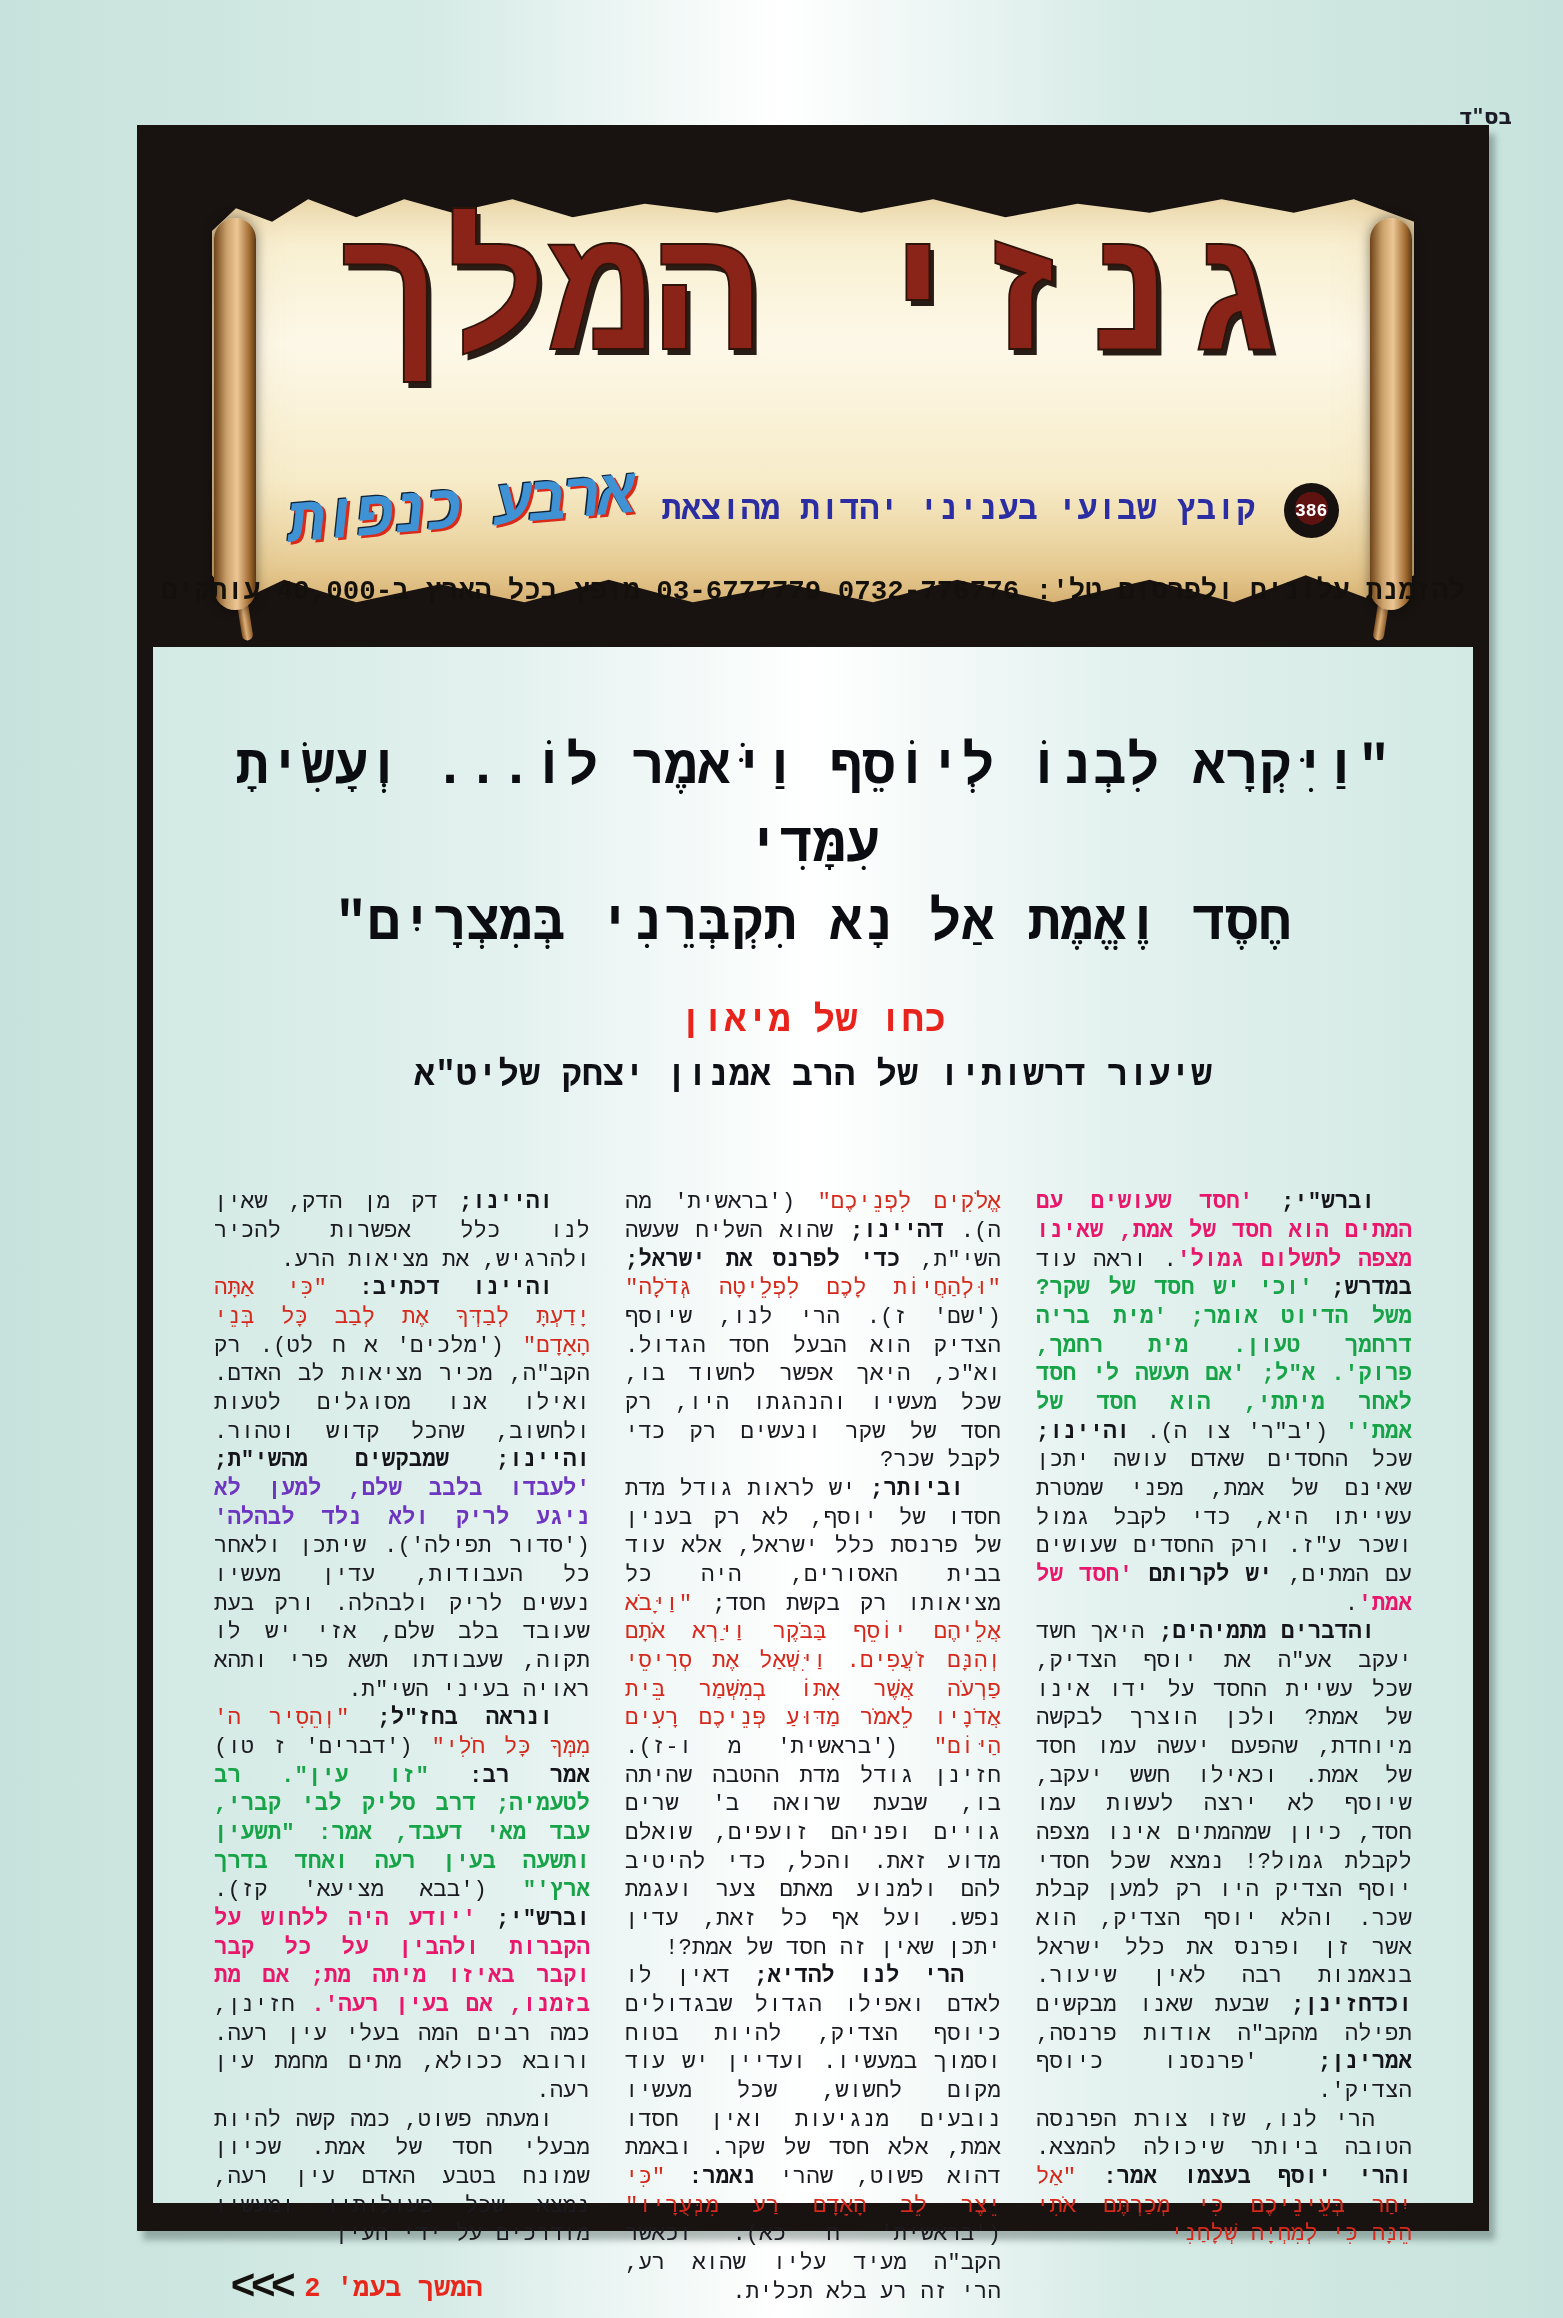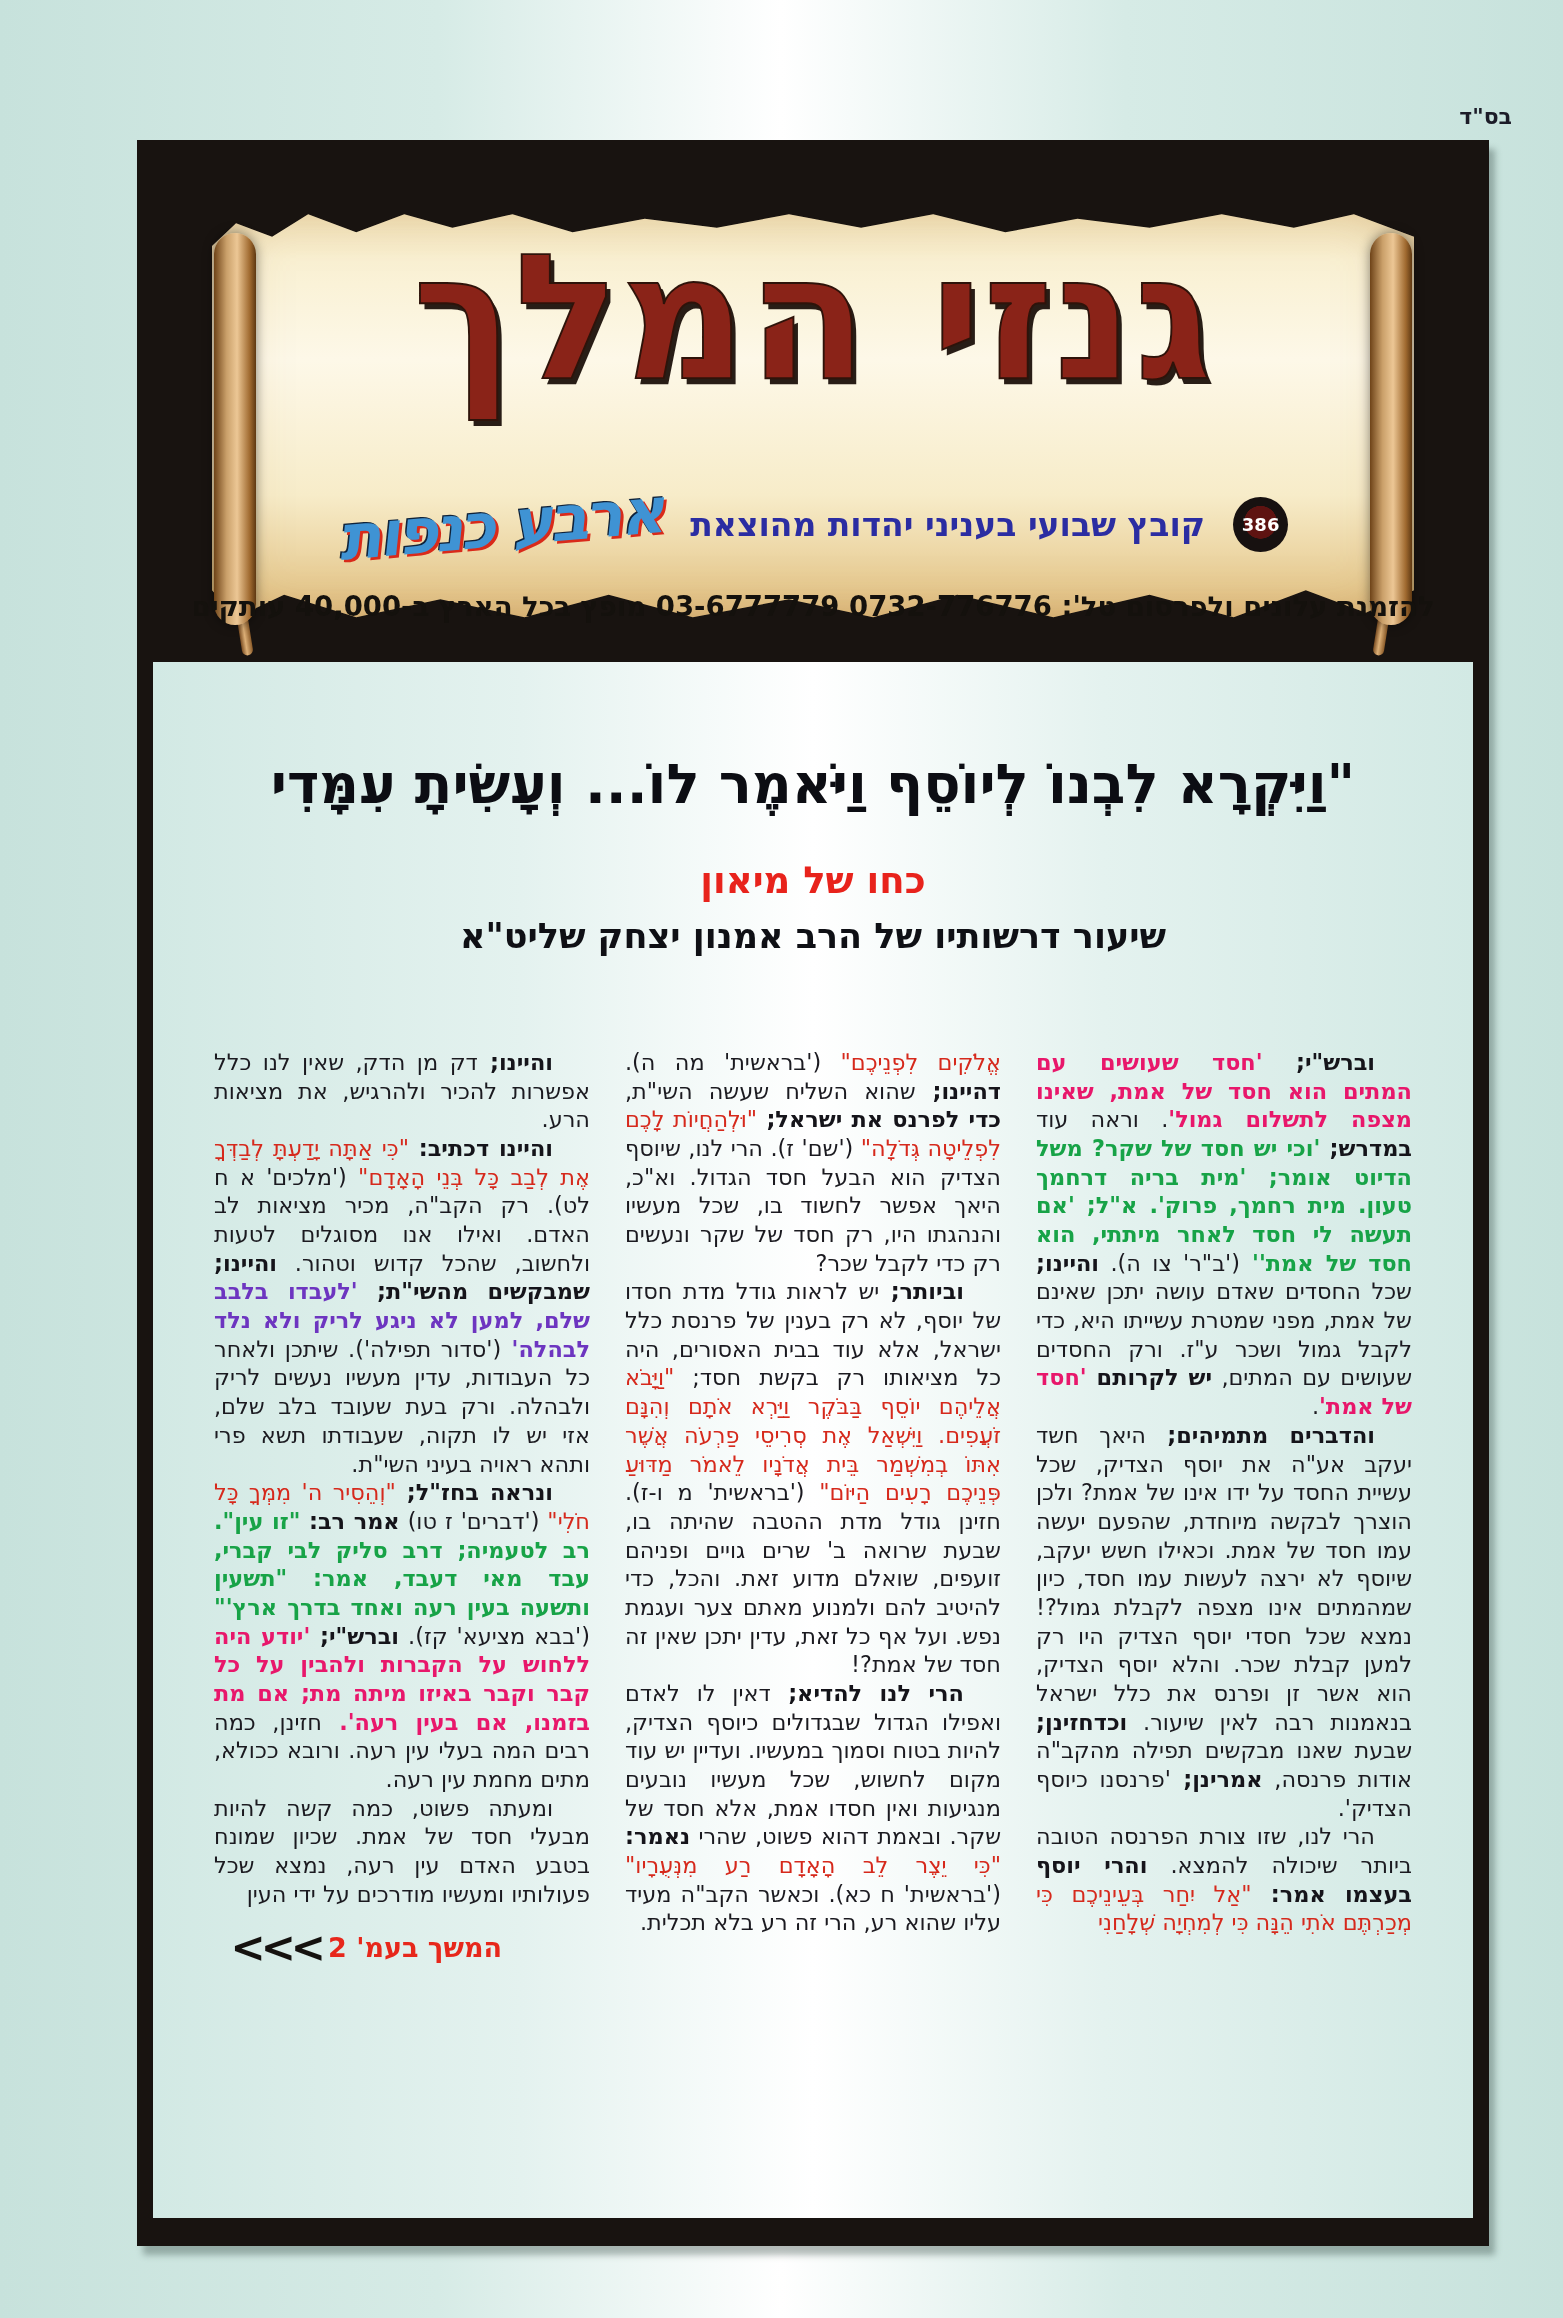--- a/index.html
+++ b/index.html
@@ -4,24 +4,25 @@
 <style>
   html,body{margin:0;padding:0;}
   body{
     width:1563px;height:2319px;position:relative;overflow:hidden;
     background:linear-gradient(90deg,#c7e2dc 0%,#d6ebe6 28%,#ffffff 50%,#d6ebe6 72%,#c7e2dc 100%);
     font-family:"DejaVu Sans",sans-serif;
   }
   .bsd{position:absolute;top:104px;right:51px;font-size:22px;font-weight:600;color:#1c1c28;direction:rtl;}
   
   .card{
-    position:absolute;left:137px;top:140px;width:1352px;height:2106px;box-sizing:border-box;
+    position:absolute;left:137px;top:125px;width:1352px;height:2106px;box-sizing:border-box;
     border:16.6px solid #181310;border-bottom-width:28px;
     box-shadow:6.4px 9px 6.4px rgba(40,60,55,.35);
     background:linear-gradient(90deg,#d2e9e4 0%,#e4f2ef 28%,#ffffff 50%,#e4f2ef 72%,#d2e9e4 100%);
+    font-family:Liberation Mono, monospace;
   }
   
   .header{position:relative;height:506px;background:#181310;overflow:hidden;}
   .stick{position:absolute;width:11px;height:112px;border-radius:5.8px;
     background:linear-gradient(90deg,#7a4d22,#ddb077 45%,#8a5a28);z-index:1;}
   .stick.tl{left:75px;top:77px;transform:rotate(11deg);}
   .stick.tr{right:75px;top:77px;transform:rotate(-11deg);}
   .stick.bl{left:81px;bottom:6.4px;transform:rotate(-9deg);}
   .stick.br{right:81px;bottom:6.4px;transform:rotate(9deg);}
   .sheet{position:absolute;left:59px;right:59px;top:31px;bottom:22px;z-index:2;
@@ -94,20 +95,21 @@
         <div class="tagline">קובץ שבועי בעניני יהדות מהוצאת</div>
         <div class="logo">ארבע כנפות</div>
       </div>
       <div class="contact">להזמנת עלונים ולפרסום טל': 0732-776776 03-6777779 מופץ בכל הארץ ב-40,000 עותקים</div>
     </div>
   </div>
 
   <div class="content">
     <div class="quote">
       <div>"וַיִּקְרָא לִבְנוֹ לְיוֹסֵף וַיֹּאמֶר לוֹ... וְעָשִׂיתָ עִמָּדִי</div>
+      <div>חֶסֶד וֶאֱמֶת אַל נָא תִקְבְּרֵנִי בְּמִצְרָיִם"</div>
     </div>
     <div class="heading">כחו של מיאון</div>
     <div class="byline">שיעור דרשותיו של הרב אמנון יצחק שליט"א</div>
 
     <div class="columns">
       <div class="col">
           <p class="para"><span class="run-b">וברש"י; </span><span class="run-pink">'חסד שעושים עם המתים הוא חסד של אמת, שאינו מצפה לתשלום גמול'</span><span class="run-k">. וראה עוד </span><span class="run-b">במדרש; </span><span class="run-green">'וכי יש חסד של שקר? משל הדיוט אומר; 'מית בריה דרחמך טעון. מית רחמך, פרוק'. א"ל; 'אם תעשה לי חסד לאחר מיתתי, הוא חסד של אמת'' </span><span class="run-k">('ב"ר' צו ה). </span><span class="run-b">והיינו; </span><span class="run-k">שכל החסדים שאדם עושה יתכן שאינם של אמת, מפני שמטרת עשייתו היא, כדי לקבל גמול ושכר ע"ז. ורק החסדים שעושים עם המתים, </span><span class="run-b">יש לקרותם </span><span class="run-pink">'חסד של אמת'</span><span class="run-k">.</span></p>
           <p class="para"><span class="run-b">והדברים מתמיהים; </span><span class="run-k">היאך חשד יעקב אע"ה את יוסף הצדיק, שכל עשיית החסד על ידו אינו של אמת? ולכן הוצרך לבקשה מיוחדת, שהפעם יעשה עמו חסד של אמת. וכאילו חשש יעקב, שיוסף לא ירצה לעשות עמו חסד, כיון שמהמתים אינו מצפה לקבלת גמול?! נמצא שכל חסדי יוסף הצדיק היו רק למען קבלת שכר. והלא יוסף הצדיק, הוא אשר זן ופרנס את כלל ישראל בנאמנות רבה לאין שיעור. </span><span class="run-b">וכדחזינן; </span><span class="run-k">שבעת שאנו מבקשים תפילה מהקב"ה אודות פרנסה, </span><span class="run-b">אמרינן; </span><span class="run-k">'פרנסנו כיוסף הצדיק'.</span></p>
           <p class="para"><span class="run-k">הרי לנו, שזו צורת הפרנסה הטובה ביותר שיכולה להמצא. </span><span class="run-b">והרי יוסף בעצמו אמר: </span><span class="run-red">"אַל יִחַר בְּעֵינֵיכֶם כִּי מְכַרְתֶּם אֹתִי הֵנָּה כִּי לְמִחְיָה שְׁלָחַנִי</span></p>
         </div>

